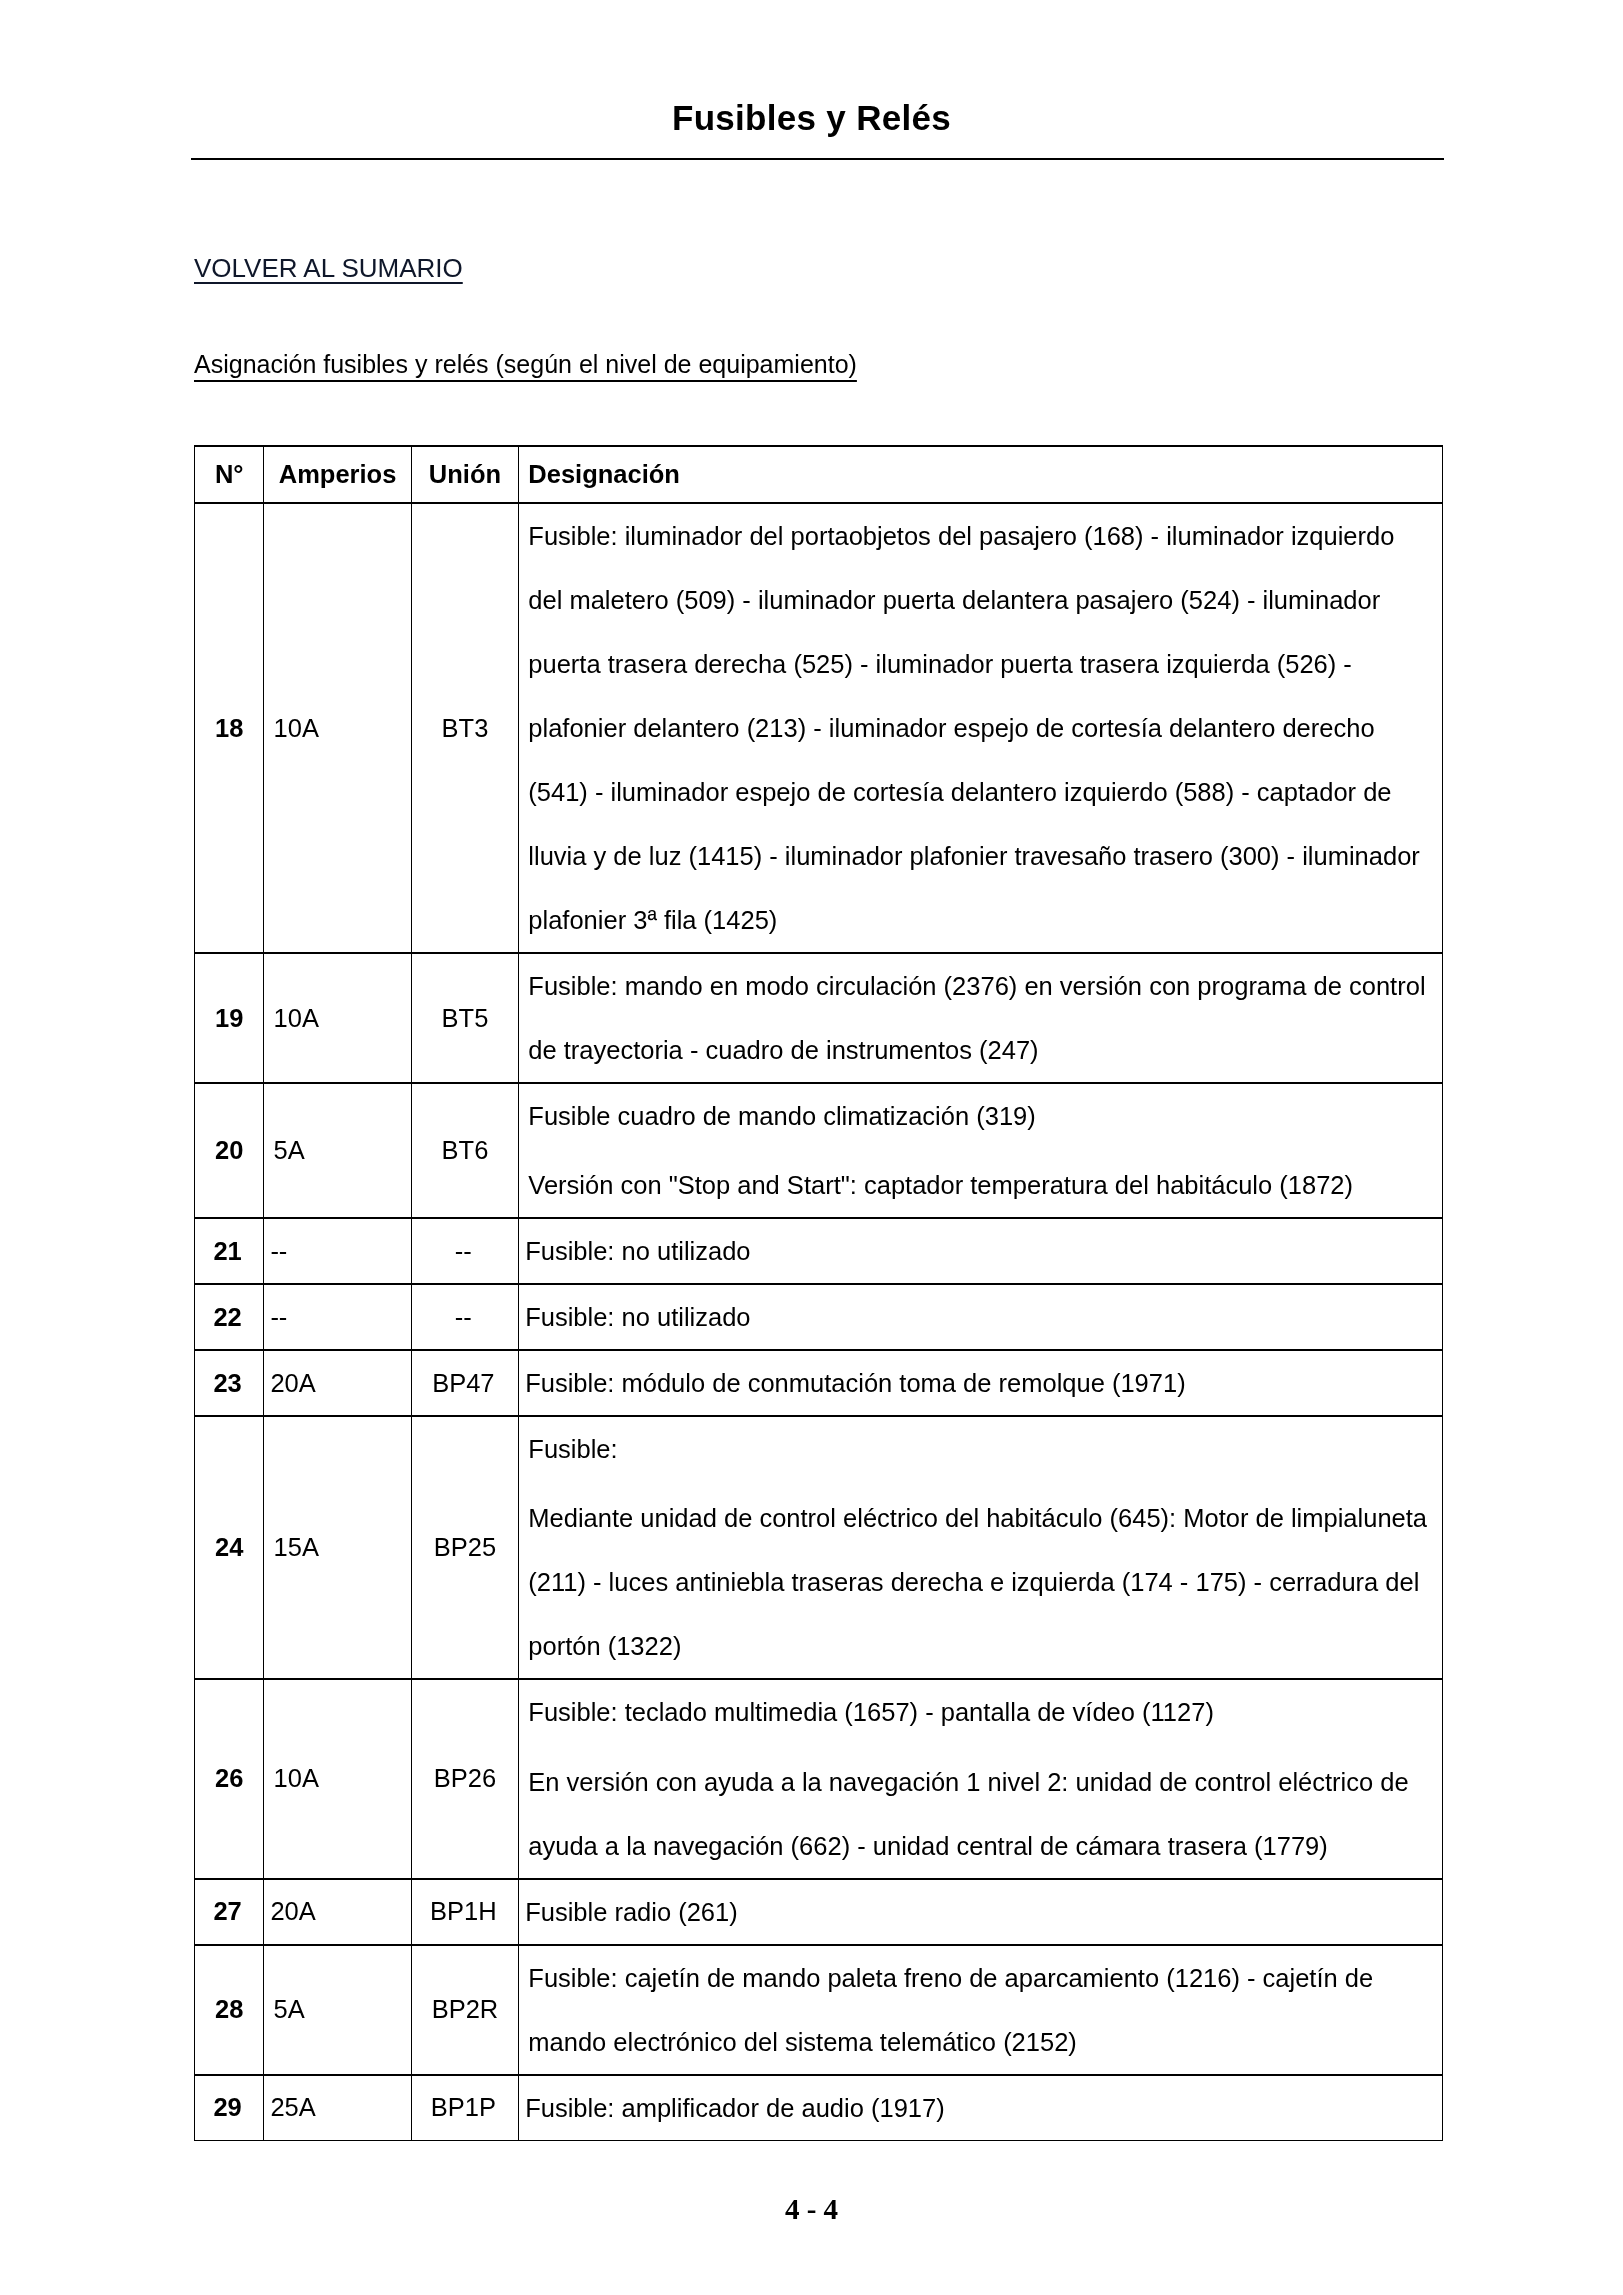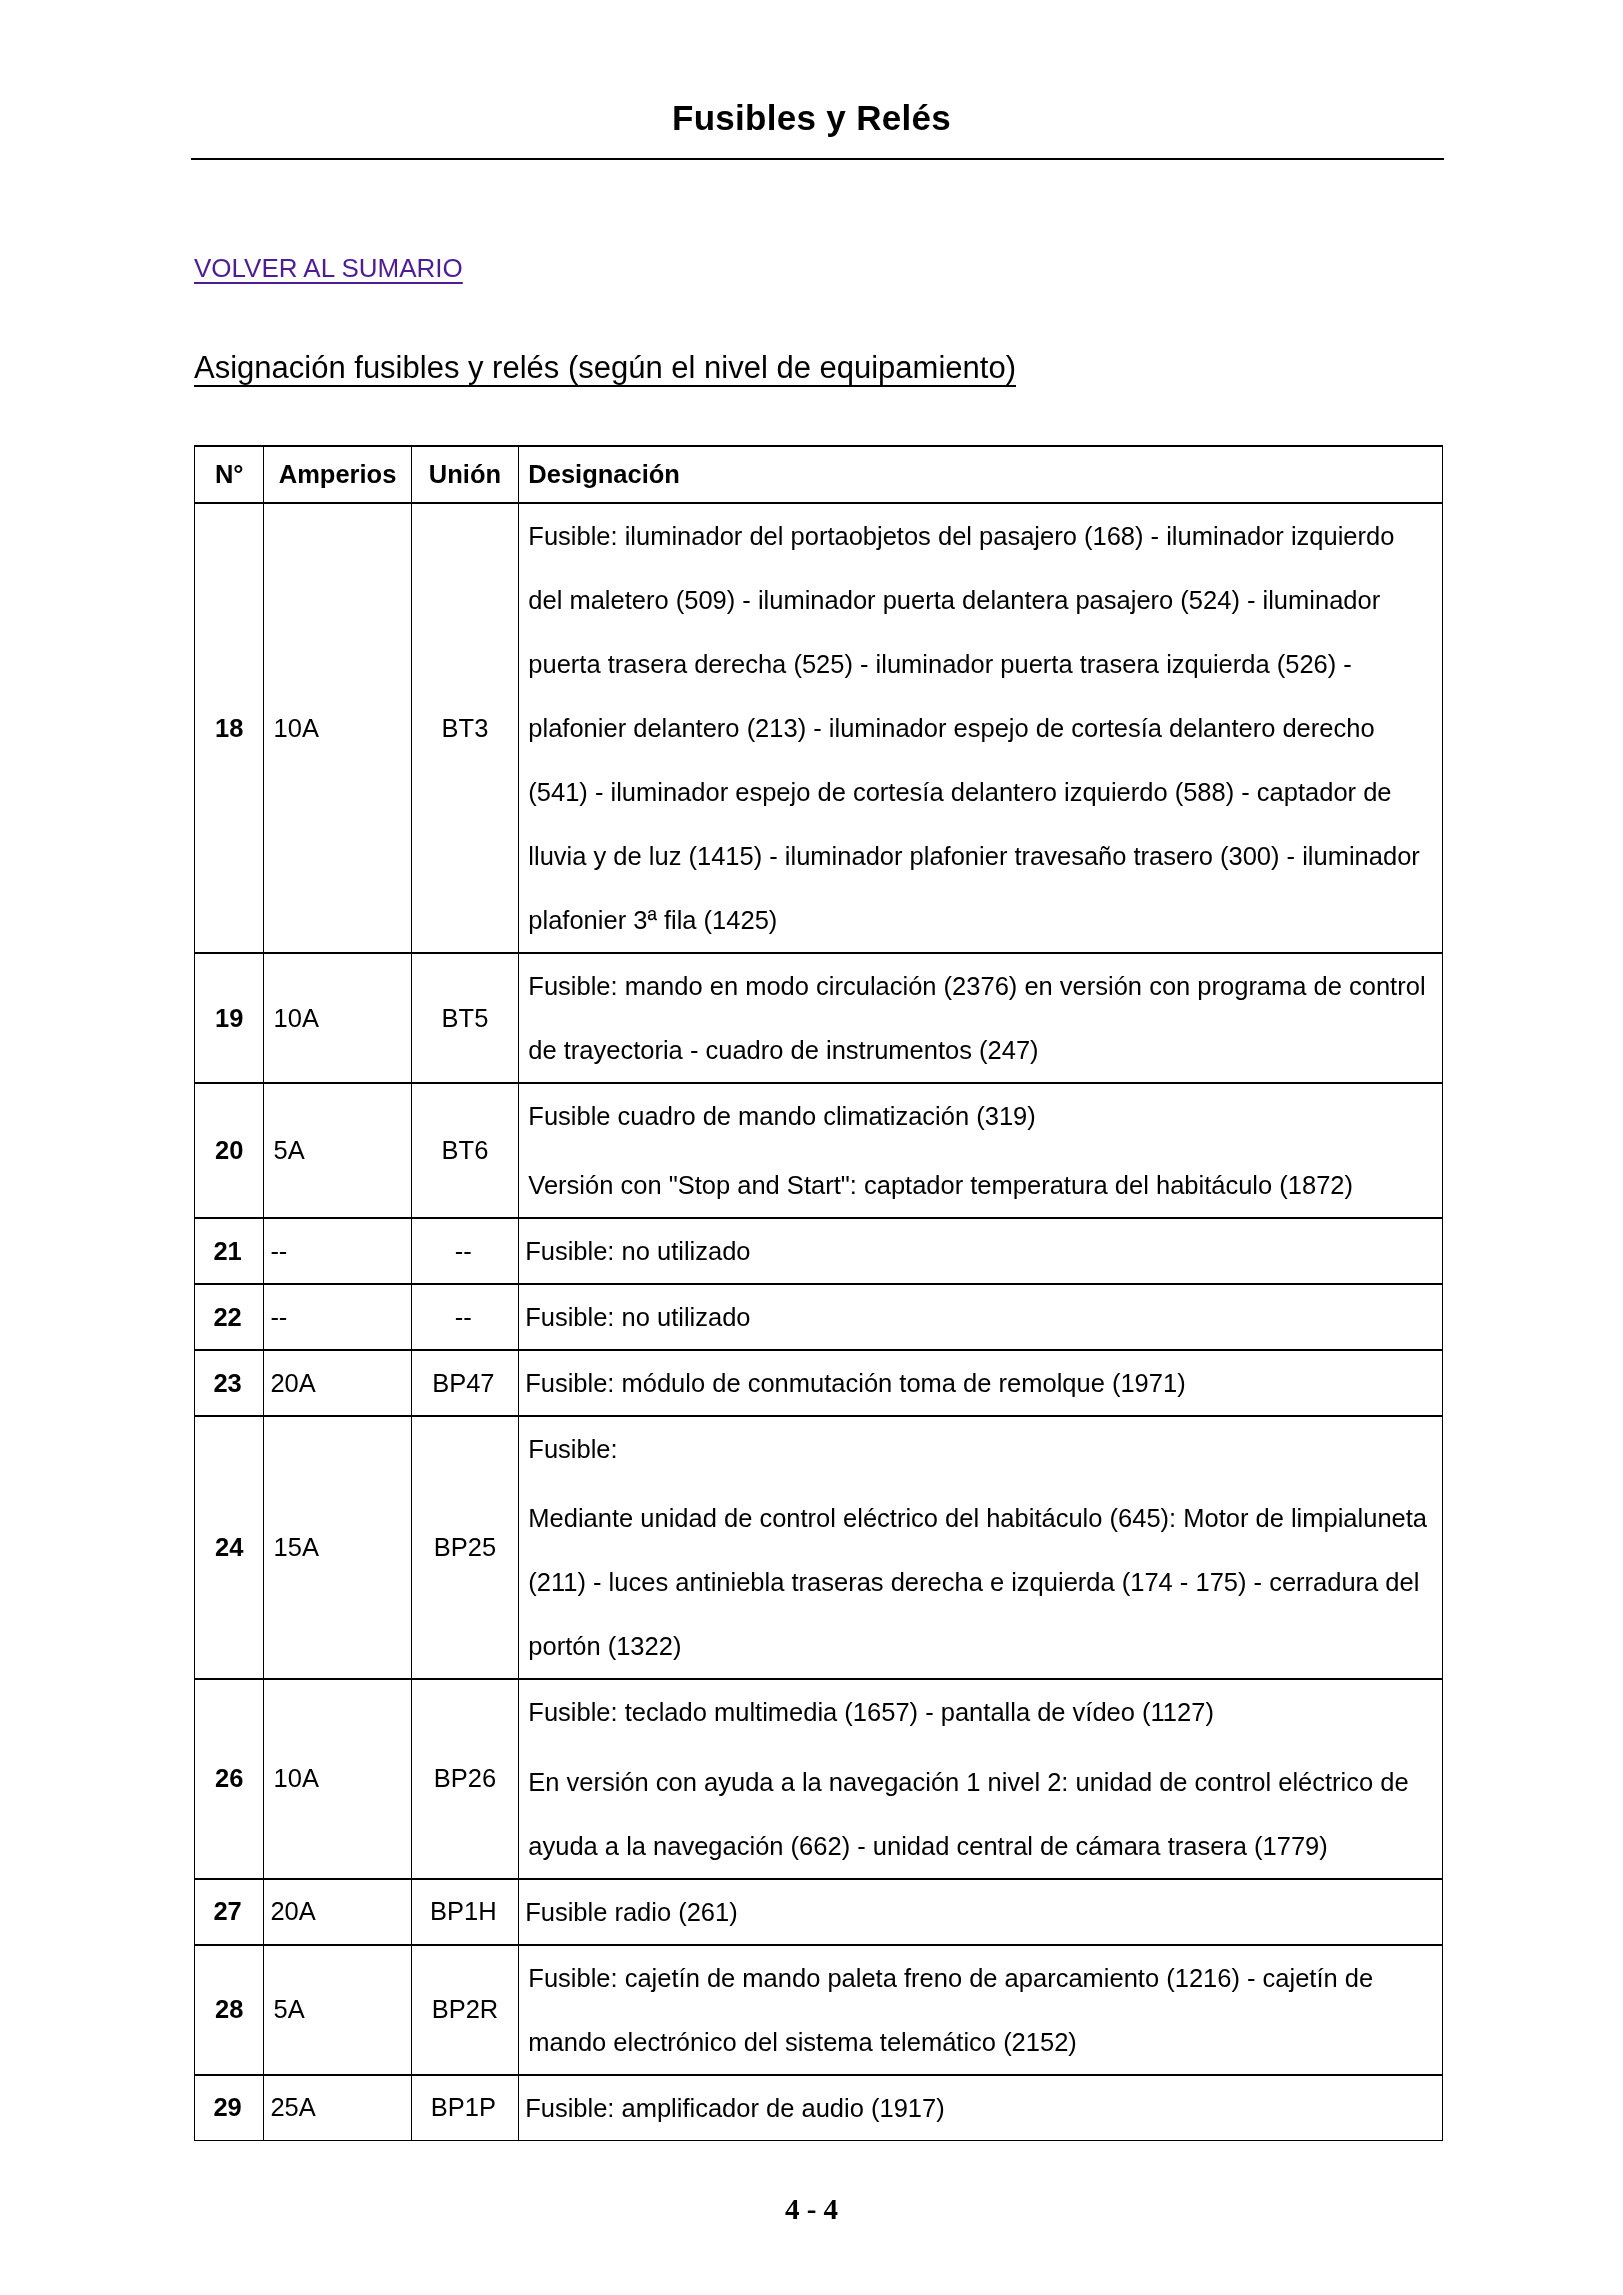--- a/index.html
+++ b/index.html
@@ -1,20 +1,20 @@
 <!DOCTYPE html>
 <html style="font-size:10.5px"><head>
 <meta charset="utf-8">
 <style>
   html, body { margin: 0; padding: 0; background: #ffffff; }
   body { width: 1623px; height: 2295px; position: relative; font-family: "Liberation Sans", sans-serif; color: #000; overflow: hidden; }
   .page-title { position: absolute; left: 0; width: 1623px; top: 98px; text-align: center; font-size: 35px; font-weight: bold; letter-spacing: 0.3px; }
   .title-rule { position: absolute; left: 191px; top: 158px; width: 1253px; height: 0; border-top: 2px solid #000; }
-  .back-link { position: absolute; left: 194px; top: 253px; font-size: 26px; color: #4c1d95; text-decoration: underline; text-underline-offset: 5.2px; cursor: pointer; }
-  .section-title { position: absolute; left: 194px; top: 350px; font-size: 31px; text-decoration: underline; text-underline-offset: 6.5px; text-decoration-thickness: 2px; }
+  .back-link { position: absolute; left: 194px; top: 253px; font-size: 26px; color: #0f172a; text-decoration: underline; text-underline-offset: 5.2px; cursor: pointer; }
+  .section-title { position: absolute; left: 194px; top: 350px; font-size: 25px; text-decoration: underline; text-underline-offset: 6.5px; text-decoration-thickness: 2px; }
   table.fuses { position: absolute; left: 194px; top: 445px; width: 1249px; border-collapse: collapse; font-size: 25.5px; }
   table.fuses td, table.fuses th { border: 1.3px solid #000; padding: 0 9.2px; vertical-align: middle; }
   table.fuses tr { border-top: 2.6px solid #000; }
   table.fuses th { text-align: left; font-weight: bold; height: 55px; font-size: 25.5px; }
   table.fuses th.c, table.fuses td.c { text-align: center; }
   td.num { font-weight: bold; text-align: center; width: 50px; }
   td.amp { text-align: left; width: 128px; }
   td.union { text-align: center; width: 88px; }
   td.desig { line-height: 64px; padding-top: 2.6px; padding-bottom: 2.6px; }
   td.desig p { margin: 0; }

